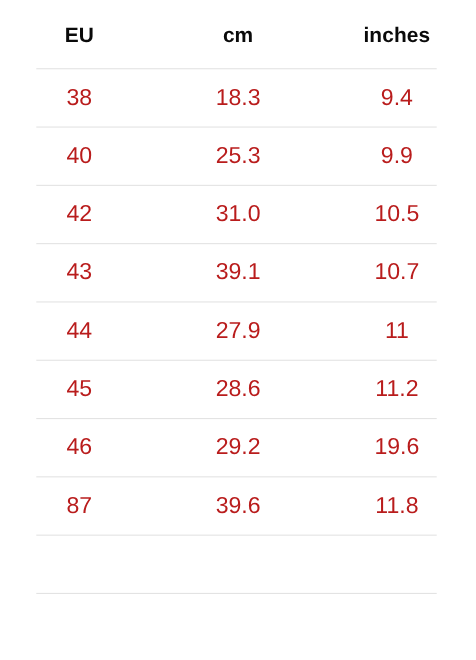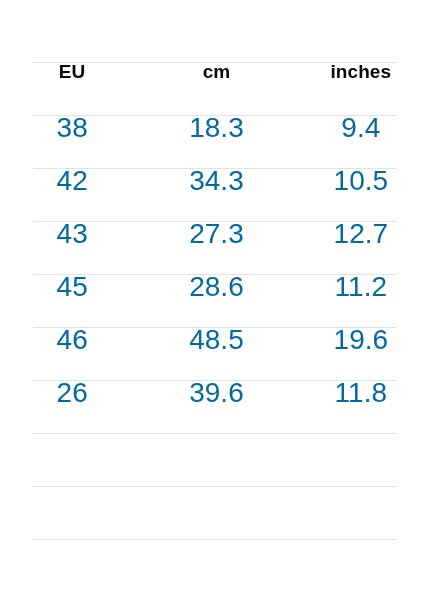--- a/index.html
+++ b/index.html
@@ -48,35 +48,34 @@
     font-weight: 700;
     letter-spacing: 0.1px;
     color: #0a0a0a;
     line-height: 1;
     padding-top: 2px;
   }
 
   
   .size-table tbody td {
     height: 53px;
-    font-size: 28px;
+    font-size: 21px;
     font-weight: 400;
-    color: #0369a1;
+    color: #b91c1c;
     line-height: 1;
   }
 
   
   .size-table tbody tr > td {
     border-top: 1px solid #e3e3e3;
   }
 
   
   .size-table {
     border-spacing: 0;
-    margin-top: 39px;
   }
 
   .divider-layer {
     position: absolute;
     left: 0;
     top: 0;
     width: 100%;
     height: 100%;
     pointer-events: none;
   }
@@ -109,41 +108,51 @@
         <th>inches</th>
       </tr>
     </thead>
     <tbody id="table-body">
         <tr>
           <td>38</td>
           <td>18.3</td>
           <td>9.4</td>
         </tr>
         <tr>
+          <td>40</td>
+          <td>25.3</td>
+          <td>9.9</td>
+        </tr>
+        <tr>
           <td>42</td>
-          <td>34.3</td>
+          <td>31.0</td>
           <td>10.5</td>
         </tr>
         <tr>
           <td>43</td>
-          <td>27.3</td>
-          <td>12.7</td>
+          <td>39.1</td>
+          <td>10.7</td>
+        </tr>
+        <tr>
+          <td>44</td>
+          <td>27.9</td>
+          <td>11</td>
         </tr>
         <tr>
           <td>45</td>
           <td>28.6</td>
           <td>11.2</td>
         </tr>
         <tr>
           <td>46</td>
-          <td>48.5</td>
+          <td>29.2</td>
           <td>19.6</td>
         </tr>
         <tr>
-          <td>26</td>
+          <td>87</td>
           <td>39.6</td>
           <td>11.8</td>
         </tr>
       </tbody>
   </table>
 
   <div class="divider-layer" id="divider-layer">
       <div class="divider" style="top: 62px; background: rgb(227, 227, 227);"></div>
       <div class="divider" style="top: 115px; background: rgb(227, 227, 227);"></div>
       <div class="divider" style="top: 168px; background: rgb(227, 227, 227);"></div>

